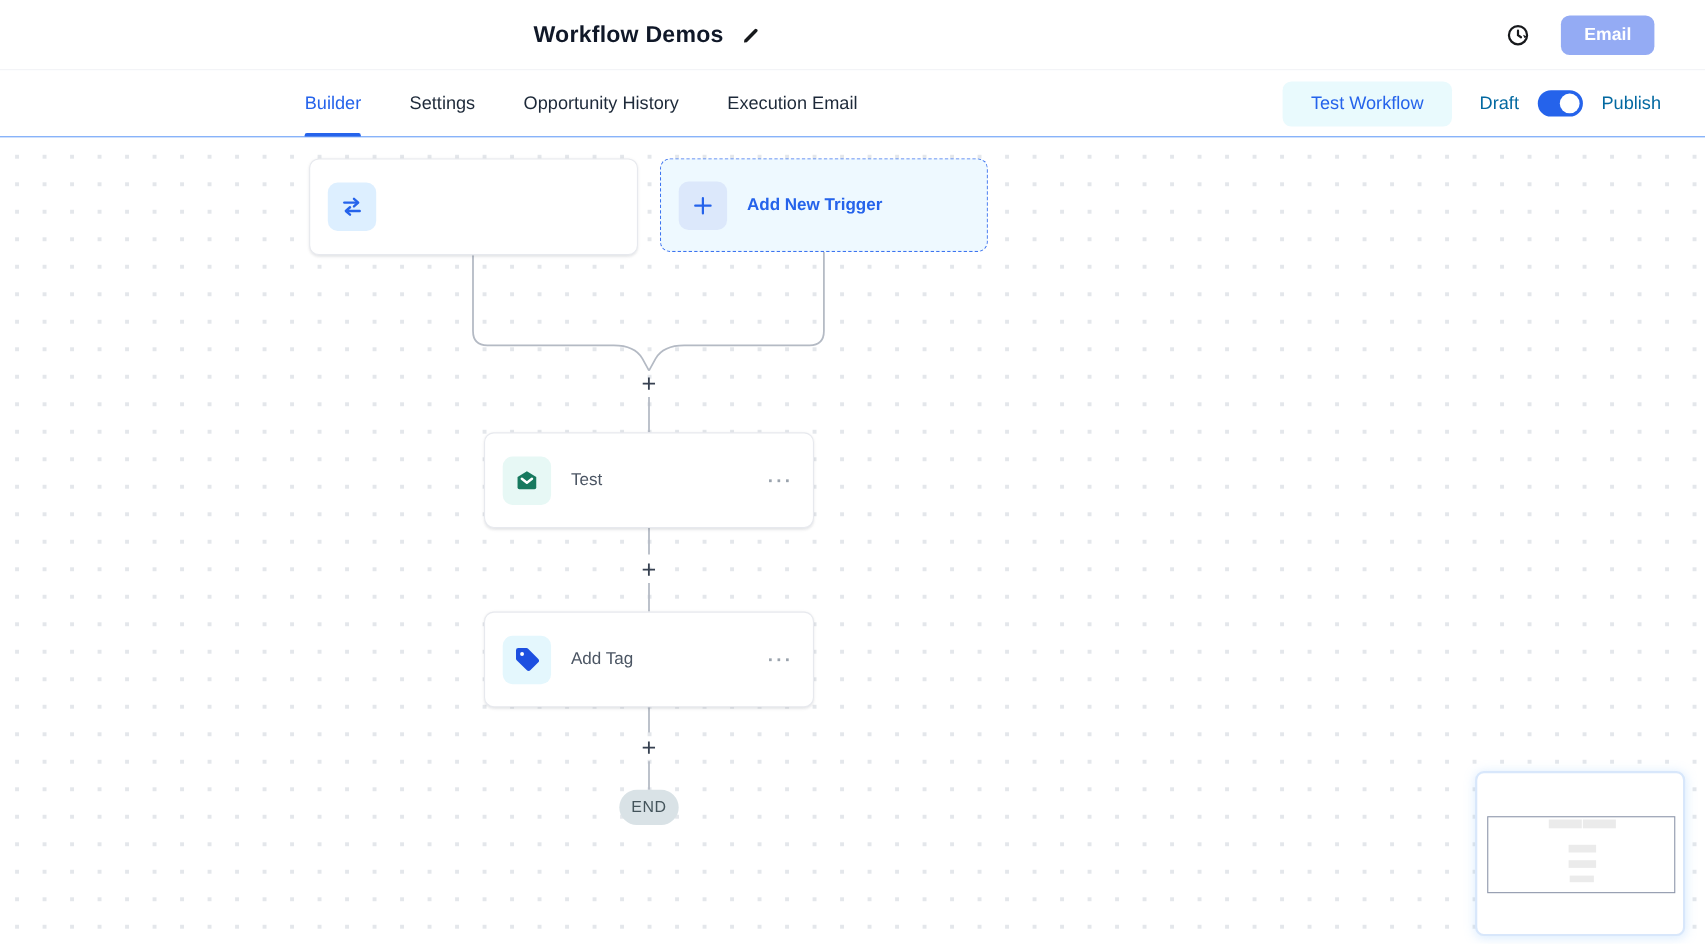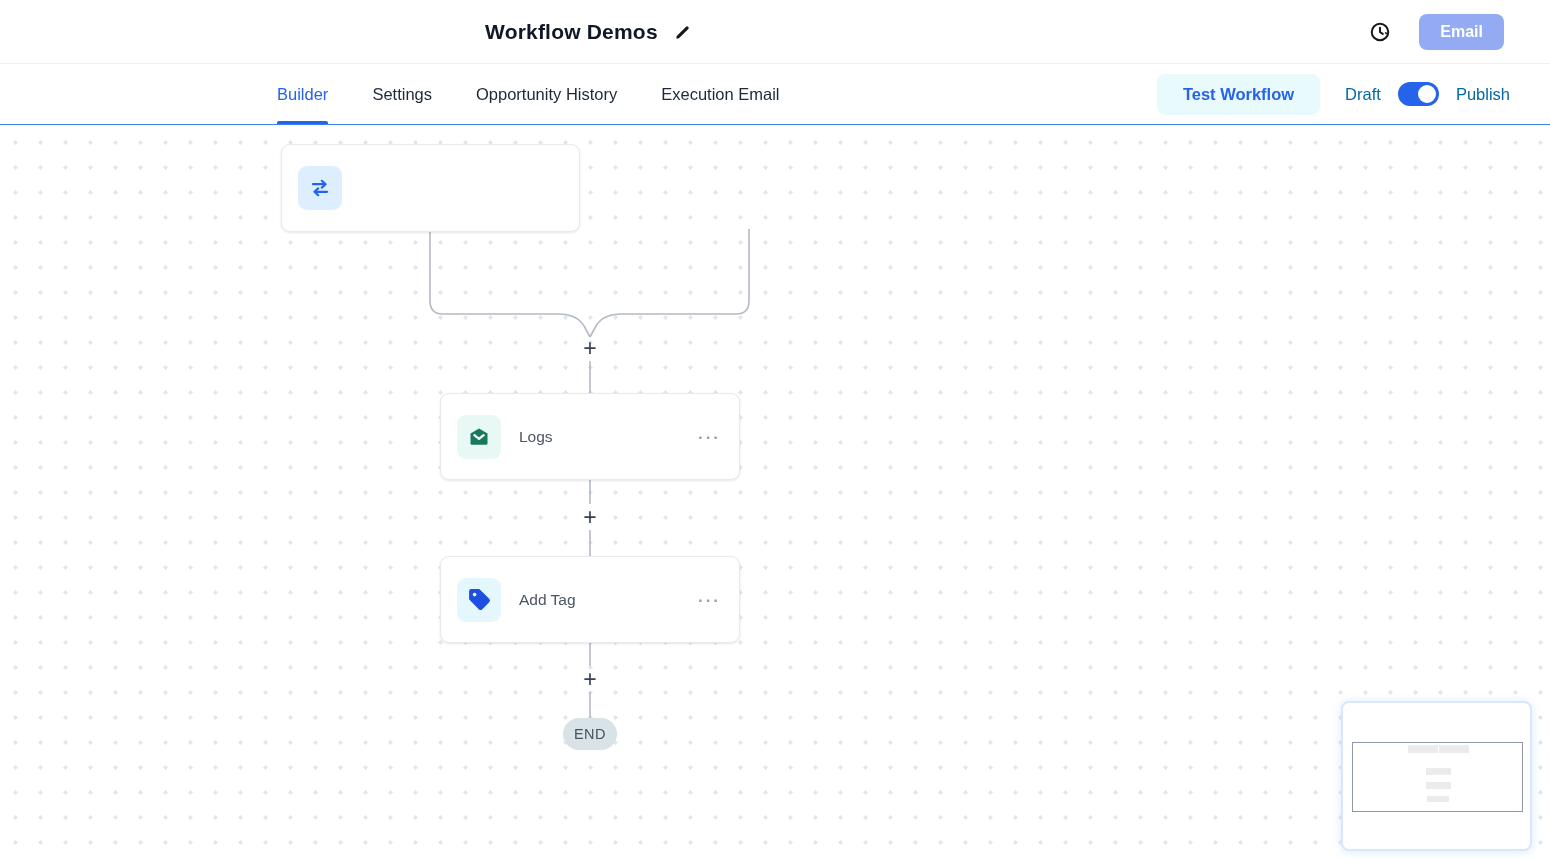--- a/index.html
+++ b/index.html
@@ -18,21 +18,21 @@
 
   
   .tabbar { position:relative; height:61px; background:#fff; border-bottom:1px solid #3b82f6; }
   .tabs { position:absolute; left:277px; top:0; height:100%; display:flex; gap:44px; }
   .tab { position:relative; display:flex; align-items:center; height:100%; font-size:16.5px;
     color:#1d2939; cursor:pointer; white-space:nowrap; }
   .tab.active { color:#2563eb; font-weight:500; }
   .tab.active::after { content:""; position:absolute; left:0; right:0; bottom:0; height:3px;
     background:#2563eb; border-radius:2px 2px 0 0; }
   .tabbar-right { position:absolute; right:40px; top:0; height:100%; display:flex; align-items:center; gap:17px; }
-  .test-workflow-btn { background:#e9fafd; color:#2563eb; font-size:16.5px; font-weight:700;
+  .test-workflow-btn { background:#e9fafd; color:#2563eb; font-size:16.5px; font-weight:400;
     border:none; border-radius:8px; padding:11px 26px; font-family:inherit; cursor:pointer; margin-right:8px; }
   .draft-label, .publish-label { font-size:16.5px; color:#0369a1; }
   .toggle { width:41px; height:24px; background:#2563eb; border-radius:12px; position:relative; cursor:pointer; }
   .toggle .knob { position:absolute; right:3px; top:3px; width:18px; height:18px; background:#fff; border-radius:50%; }
 
   
   .canvas { position:relative; height:733px; background:#fff;
     background-image:radial-gradient(#e4e7eb 2px, transparent 2.2px);
     background-size:25px 25px; background-position:3px 5px; }
   .edges { position:absolute; inset:0; pointer-events:none; }
@@ -138,33 +138,42 @@
     <div class="icon-chip chip-trigger">
       <svg width="22" height="22" viewBox="0 0 22 22" fill="none" stroke="#2563eb" stroke-width="2.2" stroke-linecap="round" stroke-linejoin="round">
         <path d="M4 7.2 H16"></path>
           <path d="M12.8 3.8 L16.6 7.2 L12.8 10.6"></path>
         <path d="M18 14.8 H6"></path>
           <path d="M9.2 11.4 L5.4 14.8 L9.2 18.2"></path>
       </svg>
     </div>
   </div>
 
+  <div class="node add-trigger-node">
+    <div class="icon-chip chip-addtrigger">
+      <svg width="20" height="20" viewBox="0 0 20 20" fill="none" stroke="#2563eb" stroke-width="2" stroke-linecap="round">
+        <path d="M10 3 V17"></path>
+          <path d="M3 10 H17"></path>
+      </svg>
+    </div>
+    <span class="add-trigger-label">Add New Trigger</span>
+  </div>
 
   <div class="plus-btn plus-1">+</div>
   <div class="plus-btn plus-2">+</div>
   <div class="plus-btn plus-3">+</div>
 
   <div class="node email-node">
     <div class="icon-chip chip-email">
       <svg width="24" height="24" viewBox="0 0 24 24">
         <path d="M3.5 8.6 L12 3.4 L20.5 8.6 V18.2 a1.6 1.6 0 0 1 -1.6 1.6 H5.1 a1.6 1.6 0 0 1 -1.6 -1.6 Z" fill="#17795e"></path>
         <path d="M7.4 10.2 L12 13.8 L16.6 10.2" stroke="#fff" stroke-width="2.3" fill="none" stroke-linecap="round" stroke-linejoin="round"></path>
       </svg>
     </div>
-    <span class="node-label">Logs</span>
+    <span class="node-label">Test</span>
     <span class="node-menu">···</span>
   </div>
 
   <div class="node tag-node">
     <div class="icon-chip chip-tag">
       <svg width="25" height="25" viewBox="0 0 24 24">
         <path d="M12.59 2.59 A2 2 0 0 0 11.17 2 H4 A2 2 0 0 0 2 4 V11.17 A2 2 0 0 0 2.59 12.59 L11.29 21.29 A2.4 2.4 0 0 0 14.71 21.29 L21.29 14.71 A2.4 2.4 0 0 0 21.29 11.29 Z" fill="#1d4fe0"></path>
         <circle cx="7.3" cy="7.3" r="1.7" fill="#fff"></circle>
       </svg>
     </div>

